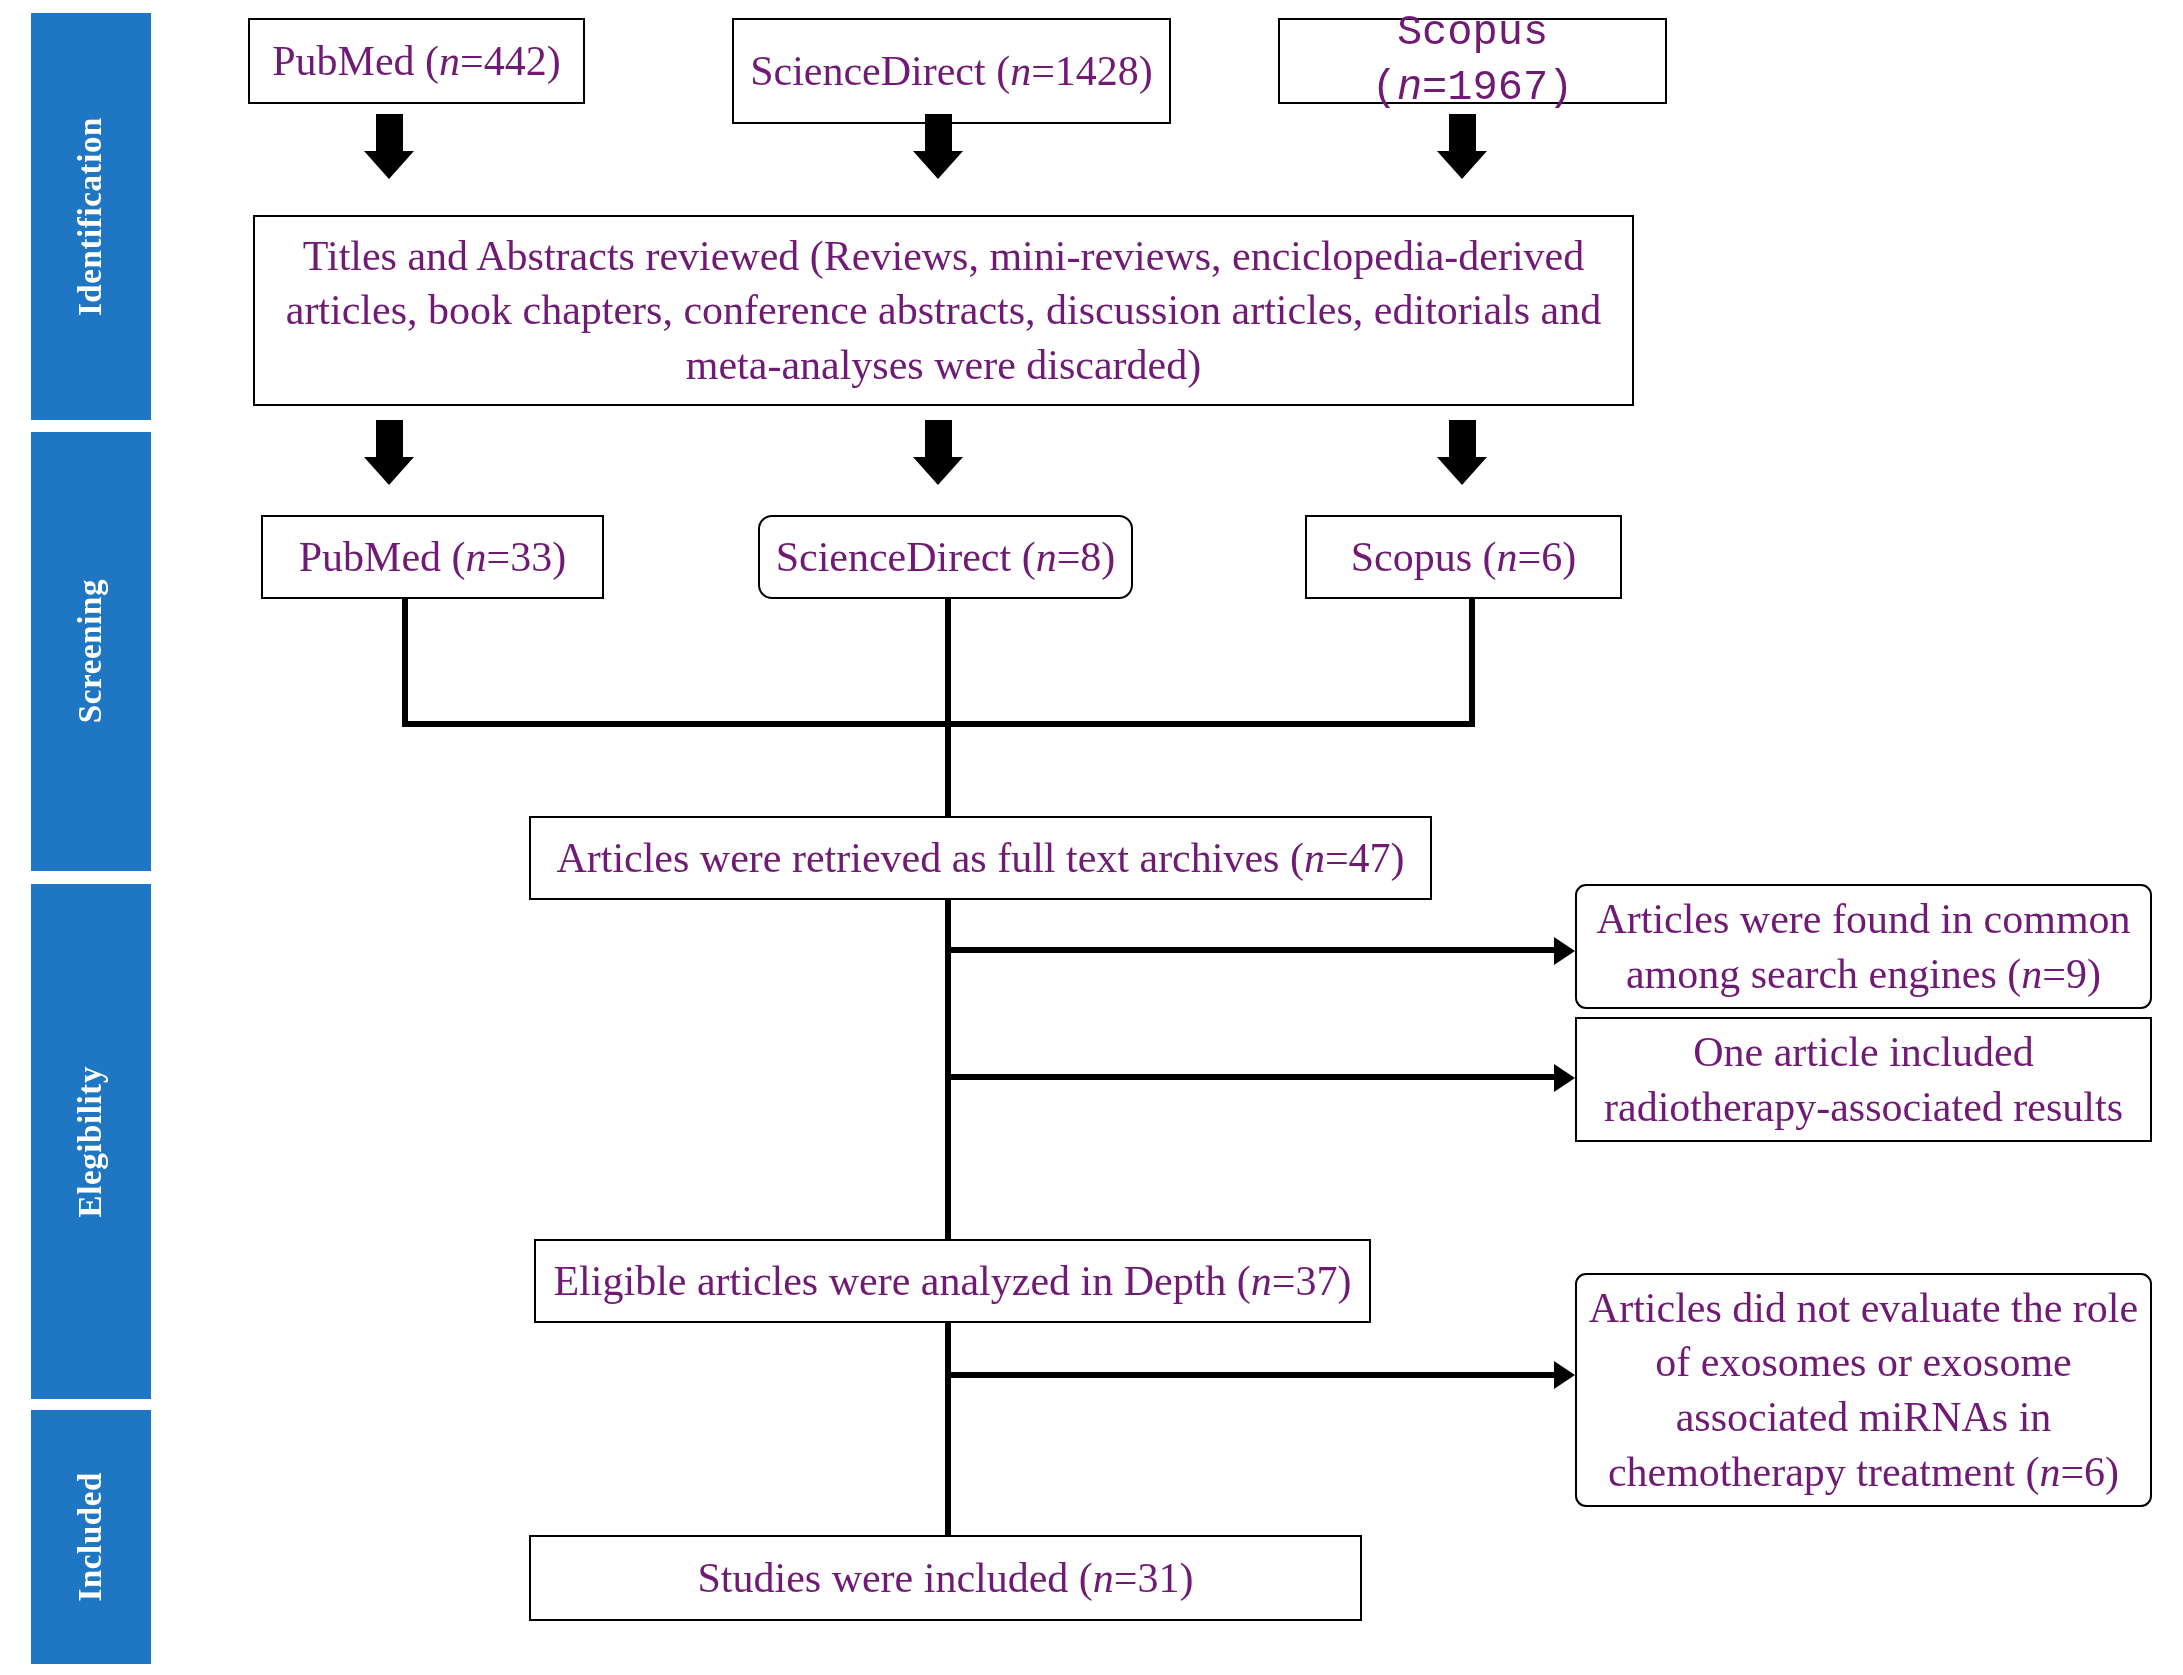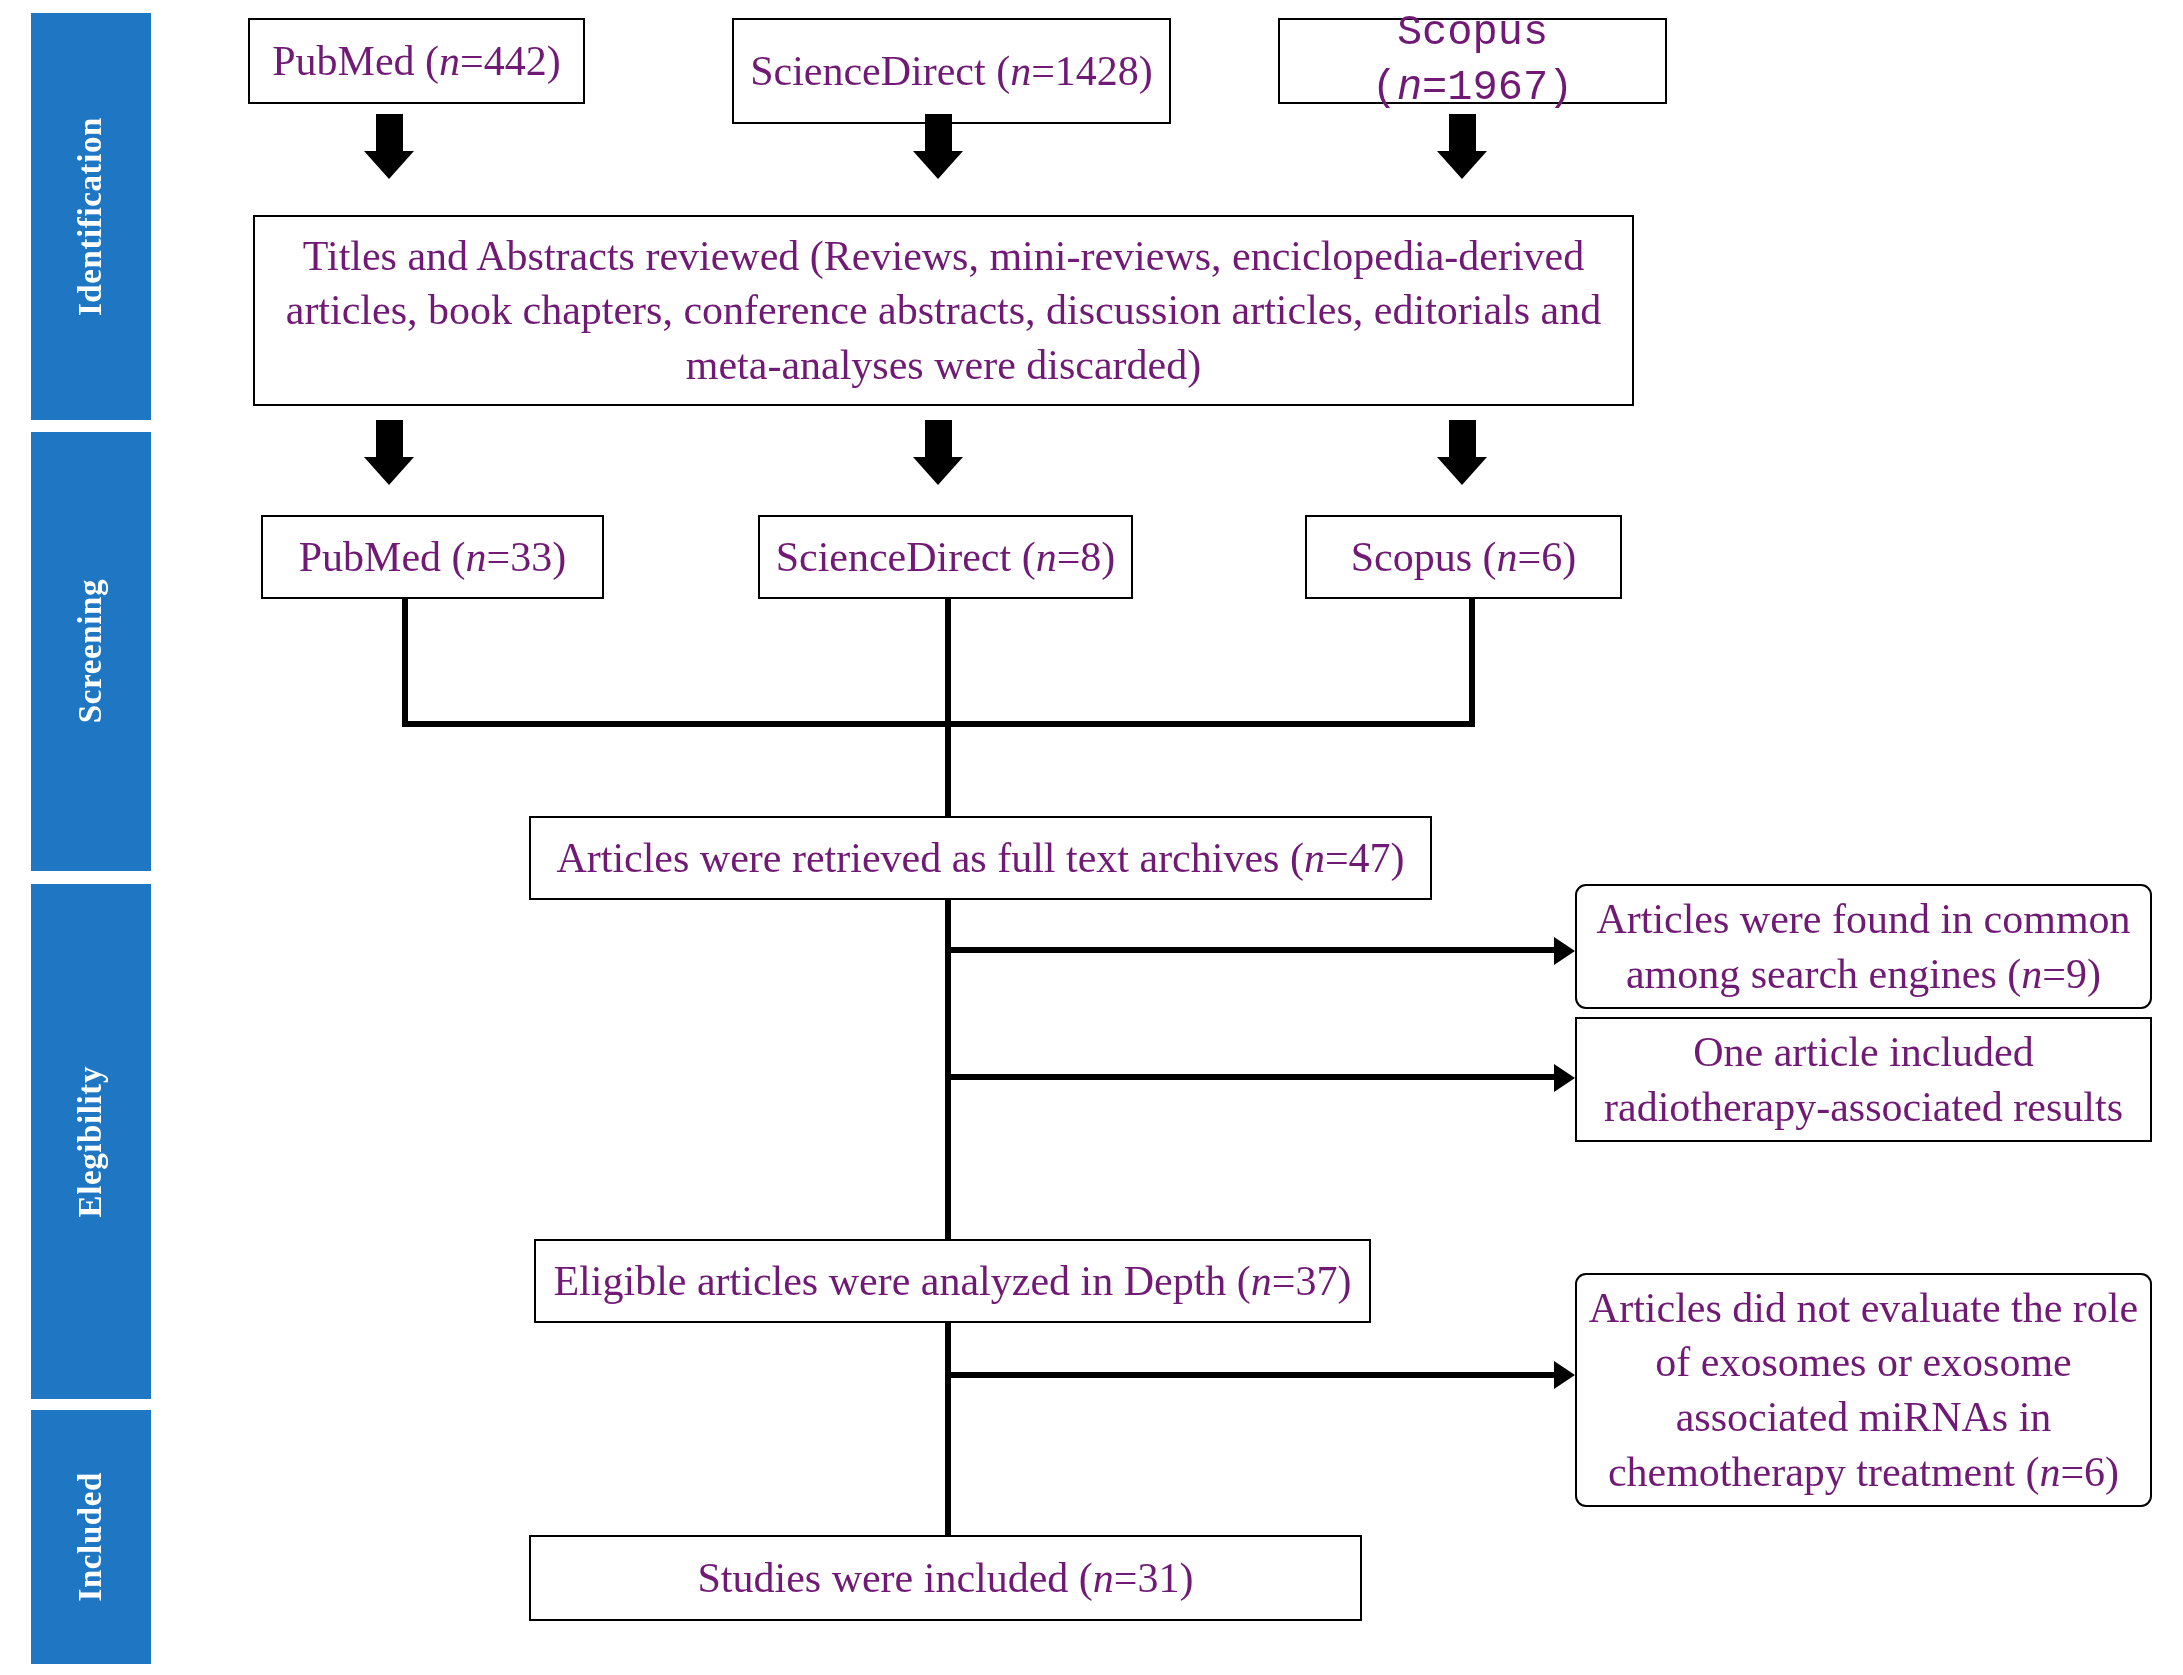--- a/index.html
+++ b/index.html
@@ -143,21 +143,21 @@
     <div class="head" style="left:-25.4px; top:37px;"></div>
   </div>
   <div class="arrow-down" style="left:1462px; top:420px;">
     <div class="shaft" style="width:27px; height:38px; left:-13.4px;"></div>
     <div class="head" style="left:-25.4px; top:37px;"></div>
   </div>
 
   <div class="box" style="left:261px; top:515px; width:343px; height:84px;">
     <span>PubMed (<i>n</i>=33)</span>
   </div>
-  <div class="box" style="left:758px; top:515px; width:375px; height:84px;">
+  <div class="box" style="left:758px; top:515px; width:375px; height:84px;border-radius:14px;">
     <span>ScienceDirect (<i>n</i>=8)</span>
   </div>
   <div class="box" style="left:1305px; top:515px; width:317px; height:84px;">
     <span>Scopus (<i>n</i>=6)</span>
   </div>
 
   <div class="vline" style="left:402px; top:599px; width:6.4px; height:127px;"></div>
   <div class="vline" style="left:1469px; top:599px; width:6.4px; height:127px;"></div>
   <div class="hline" style="left:402px; top:721px; width:1073px; height:6.4px;"></div>
   <div class="vline" style="left:945px; top:599px; width:6.4px; height:248px;"></div>

